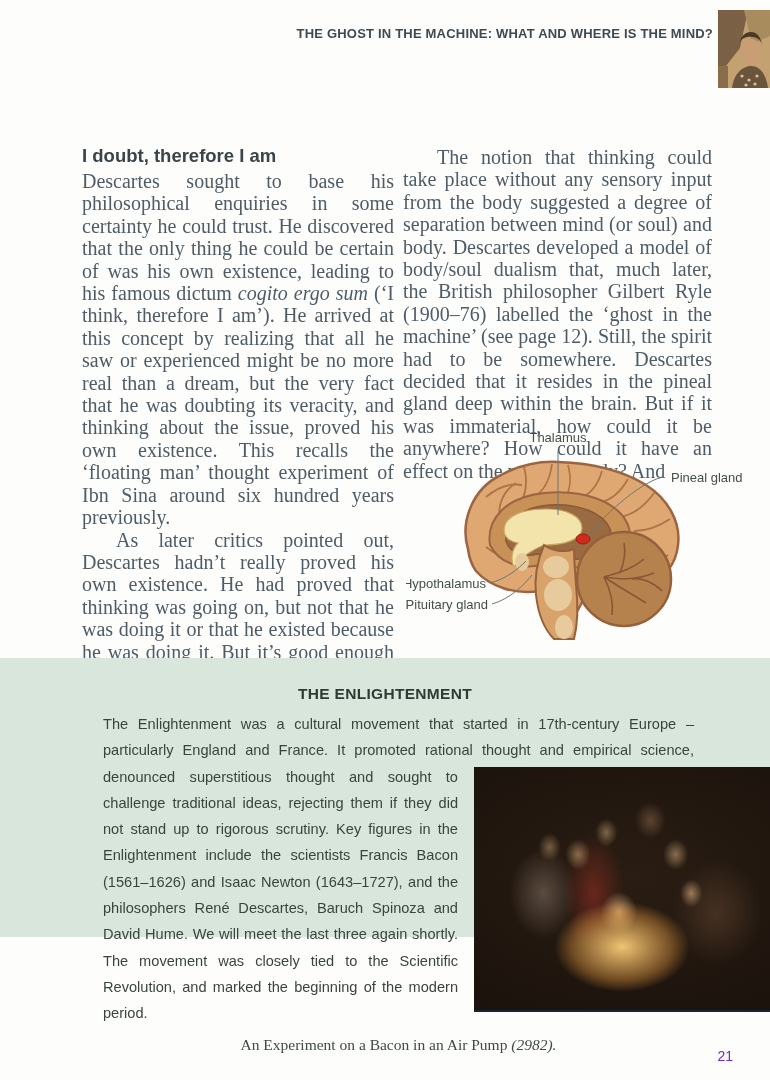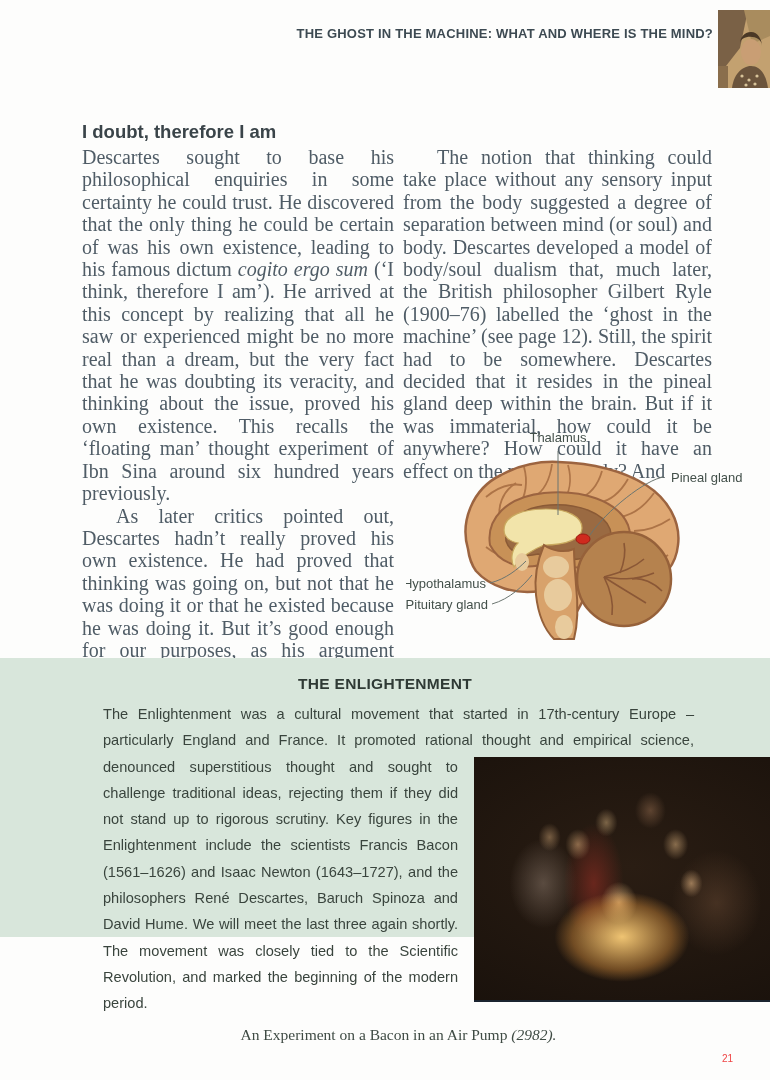--- a/index.html
+++ b/index.html
@@ -12,39 +12,39 @@
   .running-head{
     position:absolute;top:26px;left:16px;right:57px;text-align:right;
     font-family:"Liberation Sans",sans-serif;font-size:13px;font-weight:bold;
     letter-spacing:.2px;color:#3d4a52;
   }
   .header-photo{
     position:absolute;top:10px;right:0;width:52px;height:78px;display:block;
   }
   
   .col{position:absolute;top:118px;}
-  .col-left{left:82px;width:312px;}
+  .col-left{left:82px;width:312px;margin-top:24px;}
   .col-right{left:403px;width:309px;padding-top:28px;box-sizing:border-box;}
   .col-heading{
     font-family:"Liberation Sans",sans-serif;font-weight:bold;font-size:18.5px;
     line-height:28px;color:#3a4449;margin:0;
   }
   .serif-para{
     font-family:"Liberation Serif",serif;font-size:20px;line-height:22.4px;
     color:#4f5c66;text-align:justify;margin:0;
   }
   .serif-para.indent{text-indent:1.7em;}
   .ital{font-style:italic;}
   
   .brain-diagram{position:absolute;left:406px;top:427px;width:344px;height:216px;}
   .diag-label{font-family:"Liberation Sans",sans-serif;font-size:13px;fill:#43504a;}
   
   .green-box{
     position:absolute;left:0;top:658px;width:770px;height:279px;
-    background:#d8e6db;box-sizing:border-box;padding-top:17px;
+    background:#d8e6db;box-sizing:border-box;padding-top:27px;
   }
   .box-title{
     text-align:center;font-family:"Liberation Sans",sans-serif;font-weight:bold;
     font-size:15.5px;color:#2f3a35;letter-spacing:.3px;margin:0 0 8px 0;
   }
   .box-text{margin:0 76px 0 103px;}
   .box-body{
     font-family:"Liberation Sans",sans-serif;font-size:14.6px;line-height:26.3px;
     color:#39443d;text-align:justify;margin:0;
   }
@@ -67,21 +67,21 @@
       #150e09;
     box-shadow:0 2px 0 0 #1b2430;
   }
   .box-caption{
     font-family:"Liberation Serif",serif;font-size:15.5px;color:#3f4b44;
     text-align:center;margin:9px 0 0 0;
   }
   
   .page-number{
     position:absolute;right:37px;bottom:16px;font-family:"Liberation Sans",sans-serif;
-    font-size:10px;color:#ef4444;
+    font-size:14px;color:#6d28d9;
   }
 </style>
 </head>
 <body>
 
 <div class="page">
 
   <div class="running-head">THE GHOST IN THE MACHINE: WHAT AND WHERE IS THE MIND?</div>
 
   <svg class="header-photo" viewBox="0 0 52 78" preserveAspectRatio="none">

